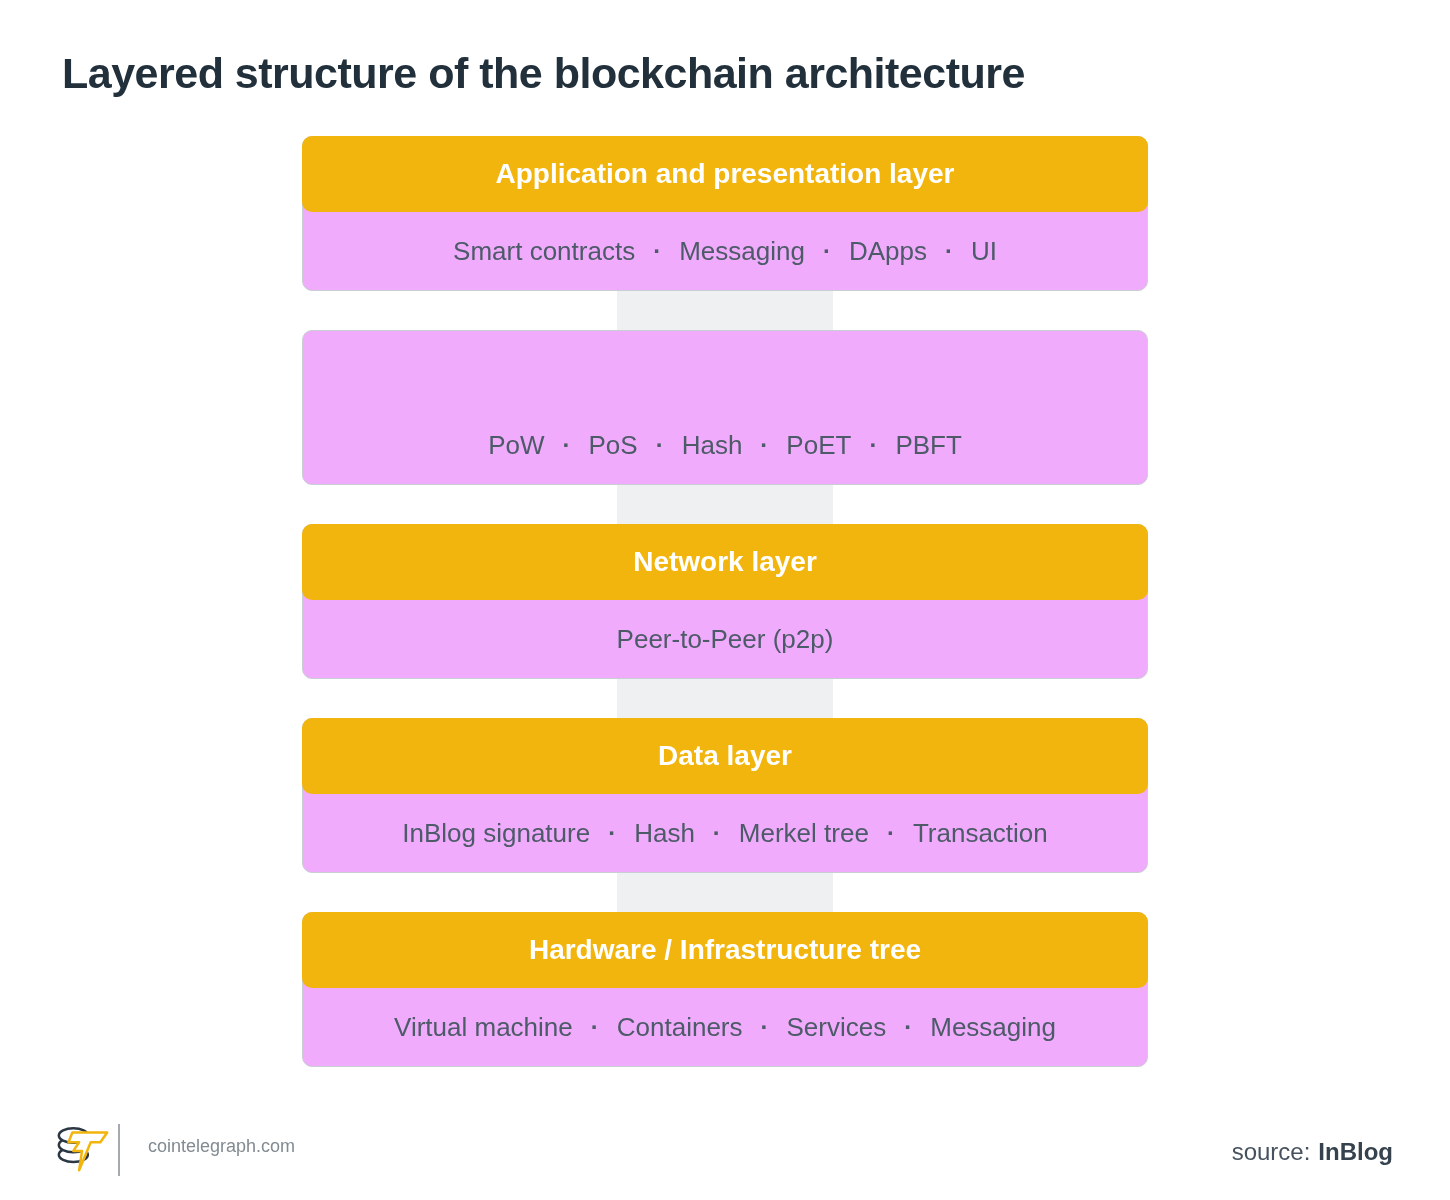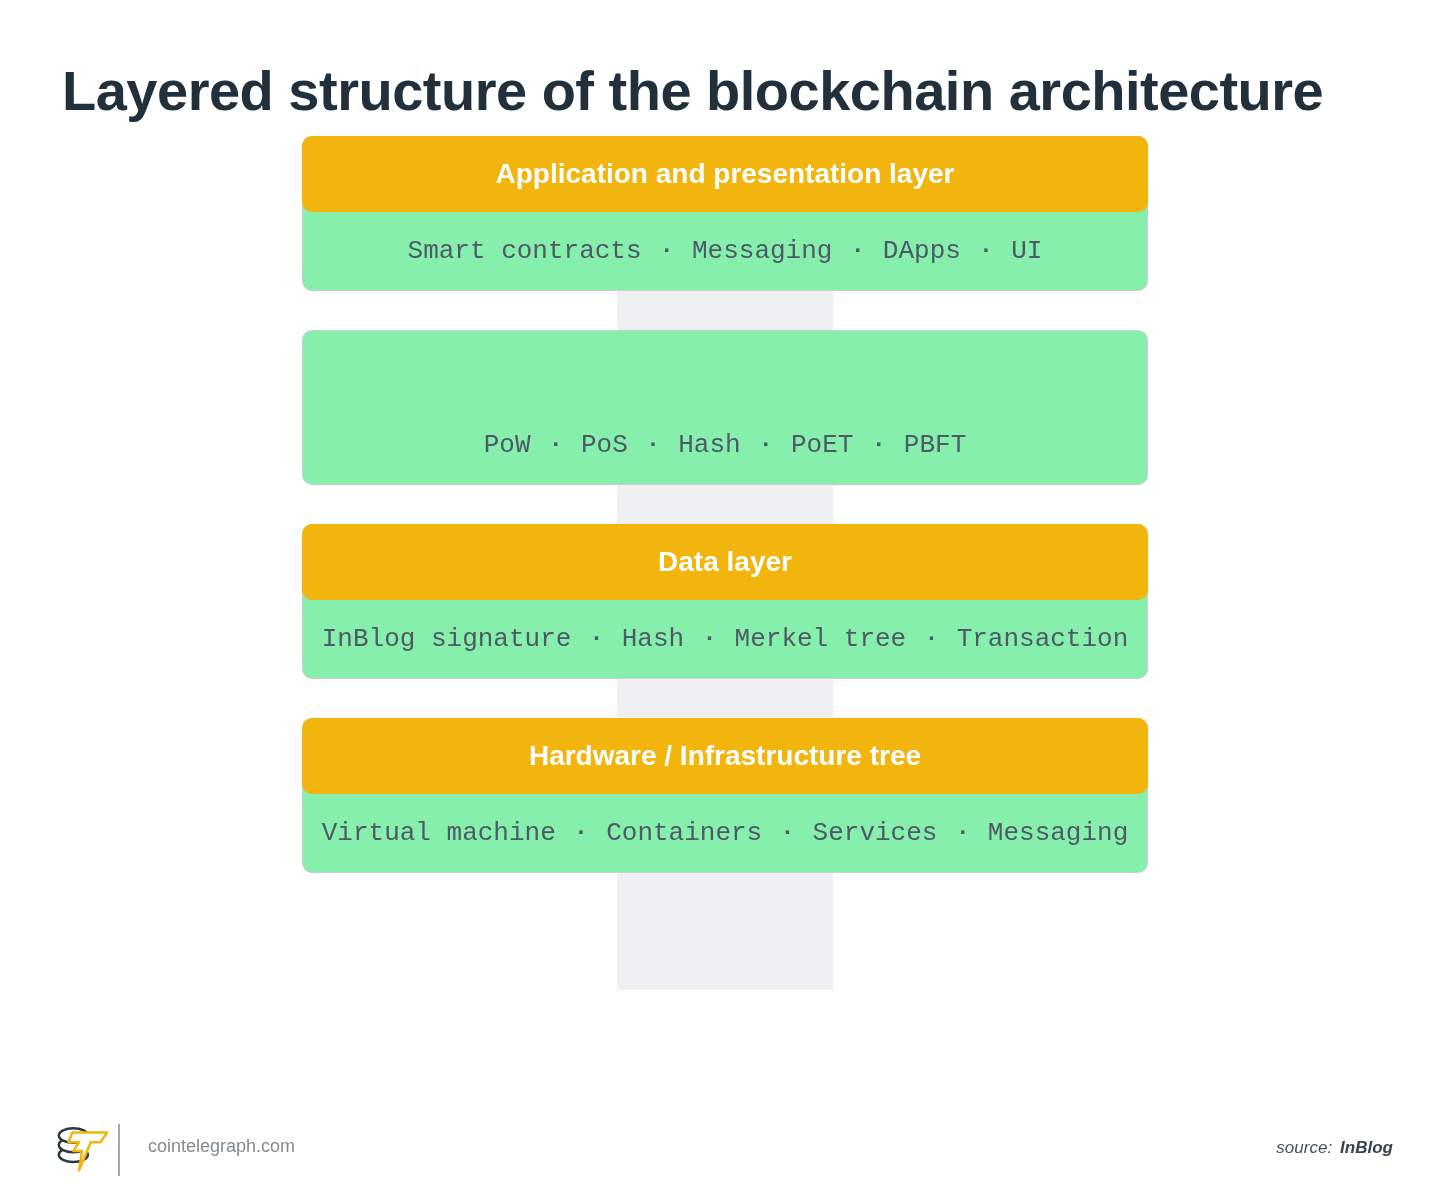--- a/index.html
+++ b/index.html
@@ -3,67 +3,67 @@
 <meta charset="utf-8">
 <style>
   html, body { margin:0; padding:0; }
   body {
     width:1450px; height:1200px; position:relative; overflow:hidden;
     background:#ffffff;
     font-family:"Liberation Sans", sans-serif;
   }
   .page-title {
     position:absolute; left:62px; top:20px;
-    font-size:56px; font-weight:bold; letter-spacing:-0.5px;
+    font-size:43px; font-weight:bold; letter-spacing:-0.5px;
     color:var(--title-color,#22303C);
   }
   .connector {
     position:absolute; left:617px; top:214px; width:216px; height:776px;
     background:var(--connector-color,#EEF0F1);
   }
   .layers {
     position:absolute; left:302px; top:136px; width:846px;
     display:flex; flex-direction:column; gap:39px;
   }
   .layer {
     position:relative; box-sizing:border-box; height:155px;
-    background:#86efac;
+    background:#f0abfc;
     border:1px solid var(--border-color,#C9CED4);
     border-radius:10px;
   }
   .layer-header {
     position:absolute; top:-1px; left:-1px; right:-1px; height:76px;
     background:var(--accent-color,#F2B50D);
     border-radius:10px;
     display:flex; align-items:center; justify-content:center;
     color:var(--header-text-color,#FFFFFF);
     font-size:28px; font-weight:bold;
   }
   .layer-body {
     position:absolute; top:75px; left:0; right:0; bottom:0;
     display:flex; align-items:center; justify-content:center;
-    font-size:26px; color:var(--body-text-color,#4D5A67);font-family:Liberation Mono, monospace;
+    font-size:26px; color:var(--body-text-color,#4D5A67);
   }
   .layer-body .dot {
     margin:0 18px; font-weight:bold; font-size:24px;
     color:var(--body-text-color,#4D5A67);
     line-height:1;
   }
   .footer-logo { position:absolute; left:54px; top:1118px; width:58px; height:60px; }
   .footer-divider {
     position:absolute; left:118px; top:1124px; width:2px; height:52px;
     background:#A3AAB1;
   }
   .footer-site {
     position:absolute; left:148px; top:1136px;
     font-size:18px; color:var(--footer-text-color,#828B92);
   }
   .footer-source {
     position:absolute; right:57px; top:1138px;
-    font-size:17px; font-style:italic; color:var(--source-text-color,#46525E);
+    font-size:24px; color:var(--source-text-color,#46525E);
   }
   .footer-source .src-name { font-weight:bold; color:#36424E; margin-left:8px; }
 </style>
 </head>
 <body style="--accent-color: #F2B50D; --header-text-color: #FFFFFF; --body-text-color: #4D5A67; --title-color: #22303C; --border-color: #C9CED4; --connector-color: #EEF0F1; --footer-text-color: #828B92; --source-text-color: #46525E;">
 
 <h1 class="page-title">Layered structure of the blockchain architecture</h1>
 
 <div class="connector"></div>
 
@@ -86,20 +86,28 @@
       <div class="layer-body">
         <span>PoW</span>
         <span class="dot">·</span>
         <span>PoS</span>
         <span class="dot">·</span>
         <span>Hash</span>
         <span class="dot">·</span>
         <span>PoET</span>
         <span class="dot">·</span>
         <span>PBFT</span>
+      </div>
+    </section>
+    <section class="layer">
+      <header class="layer-header">
+        <span>Network layer</span>
+      </header>
+      <div class="layer-body">
+        <span>Peer-to-Peer (p2p)</span>
       </div>
     </section>
     <section class="layer">
       <header class="layer-header">
         <span>Data layer</span>
       </header>
       <div class="layer-body">
         <span>InBlog signature</span>
         <span class="dot">·</span>
         <span>Hash</span>

